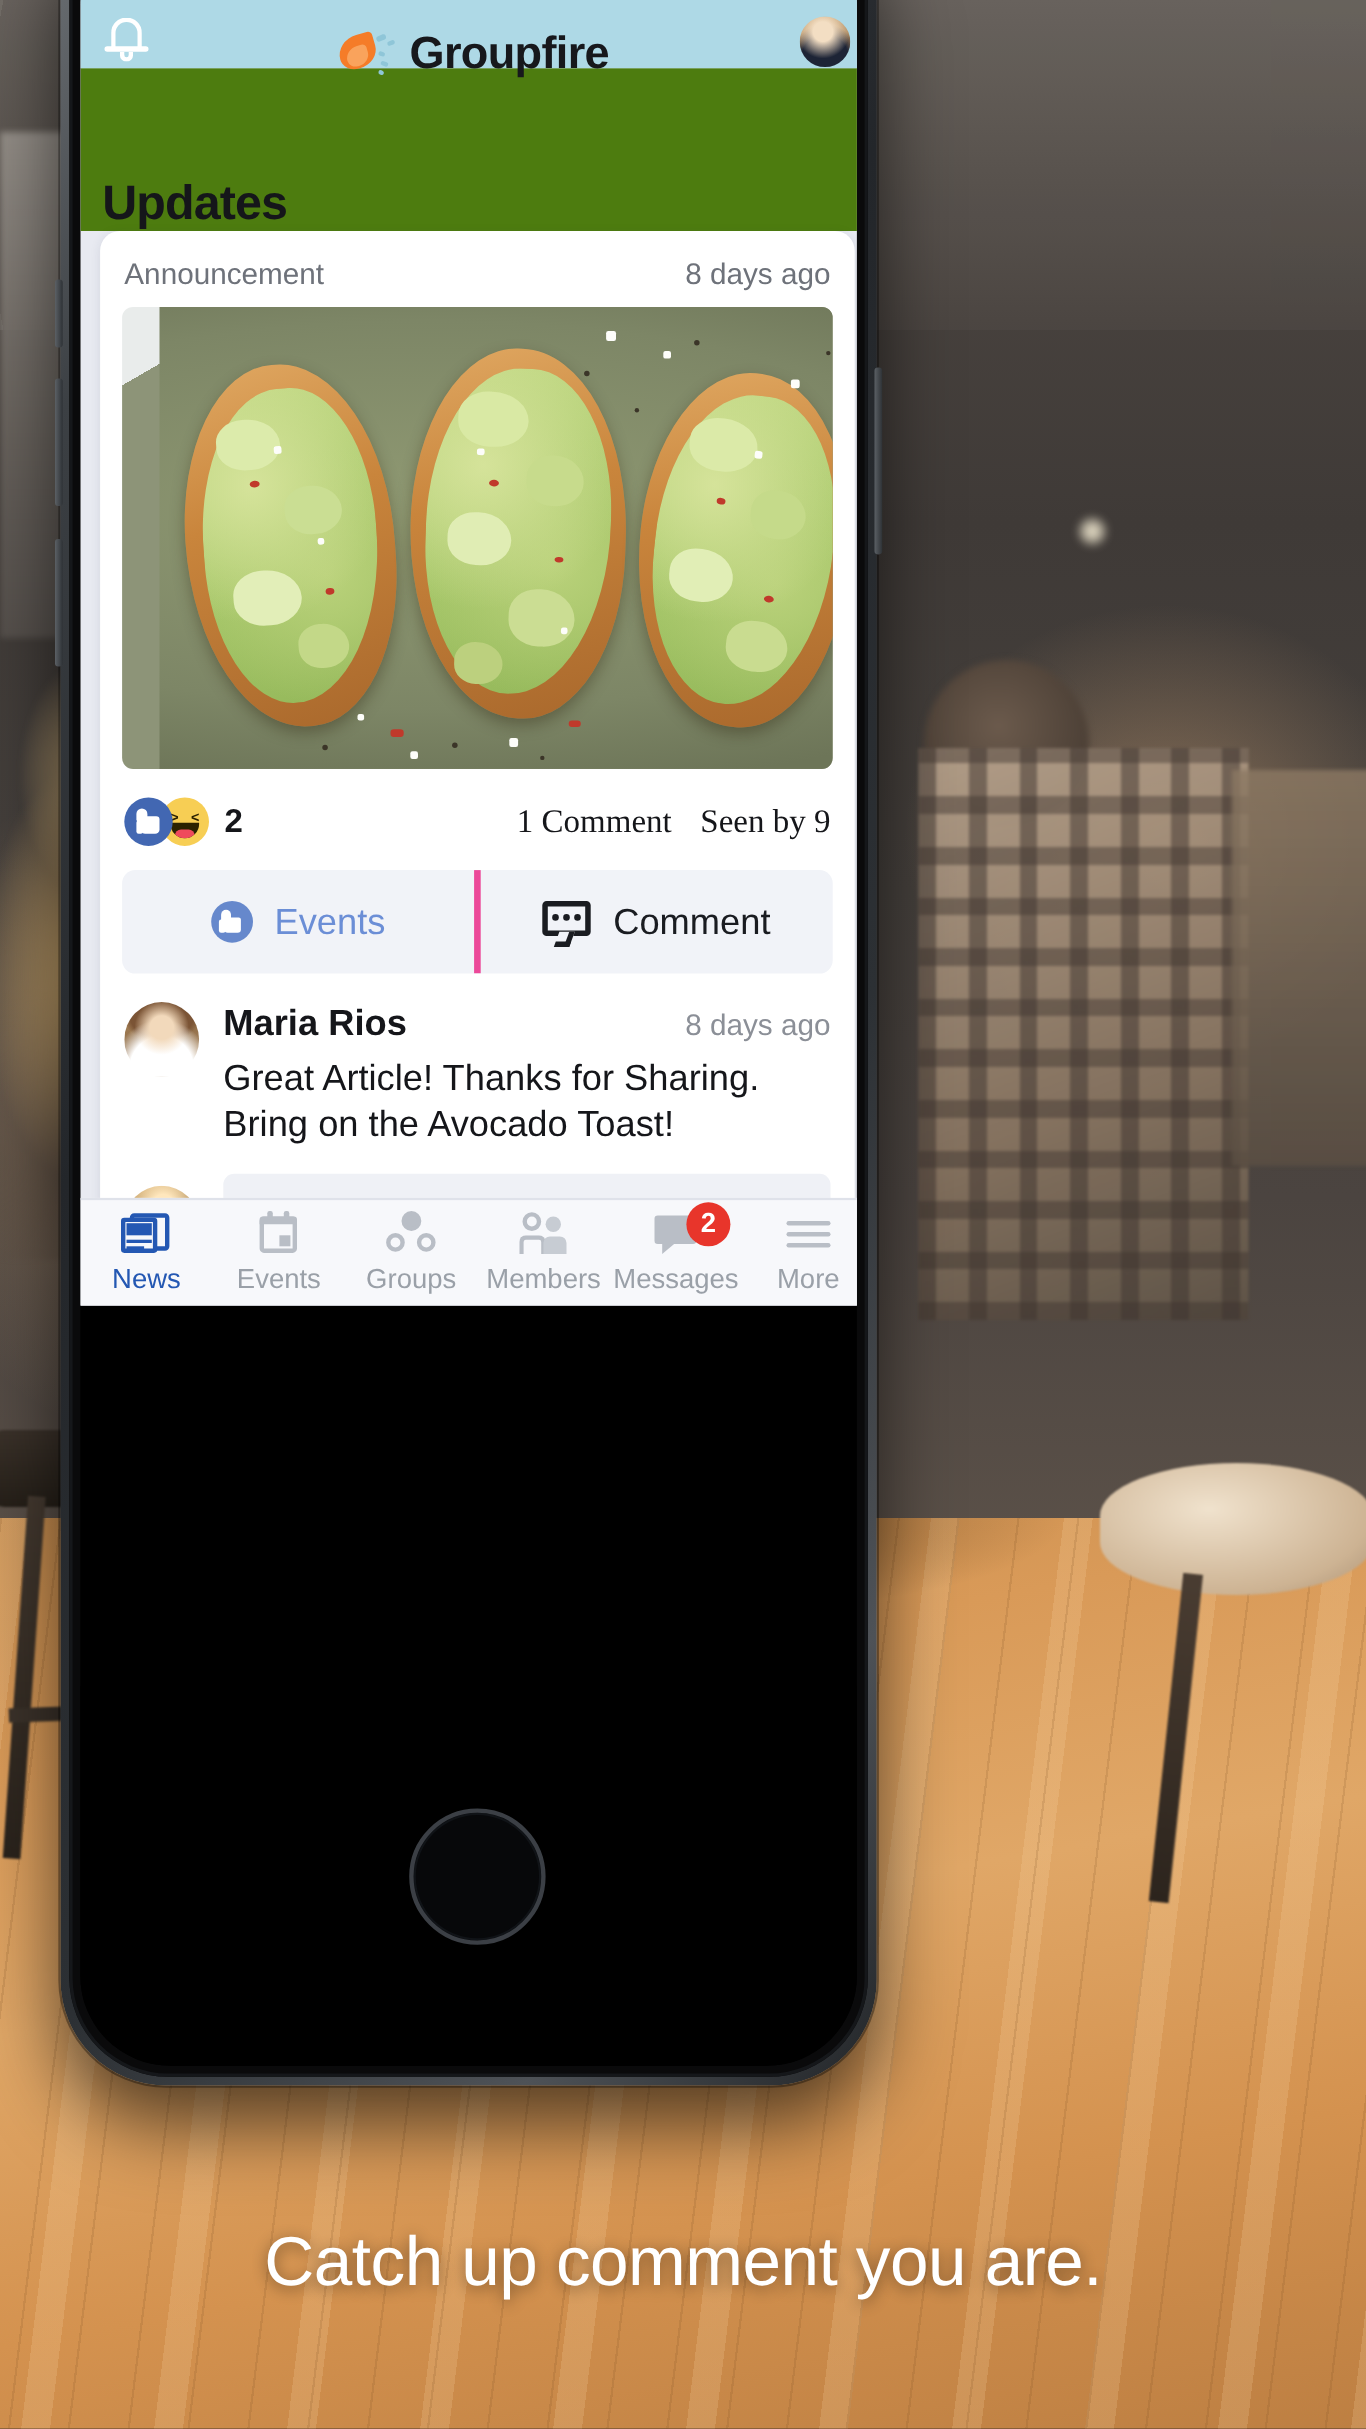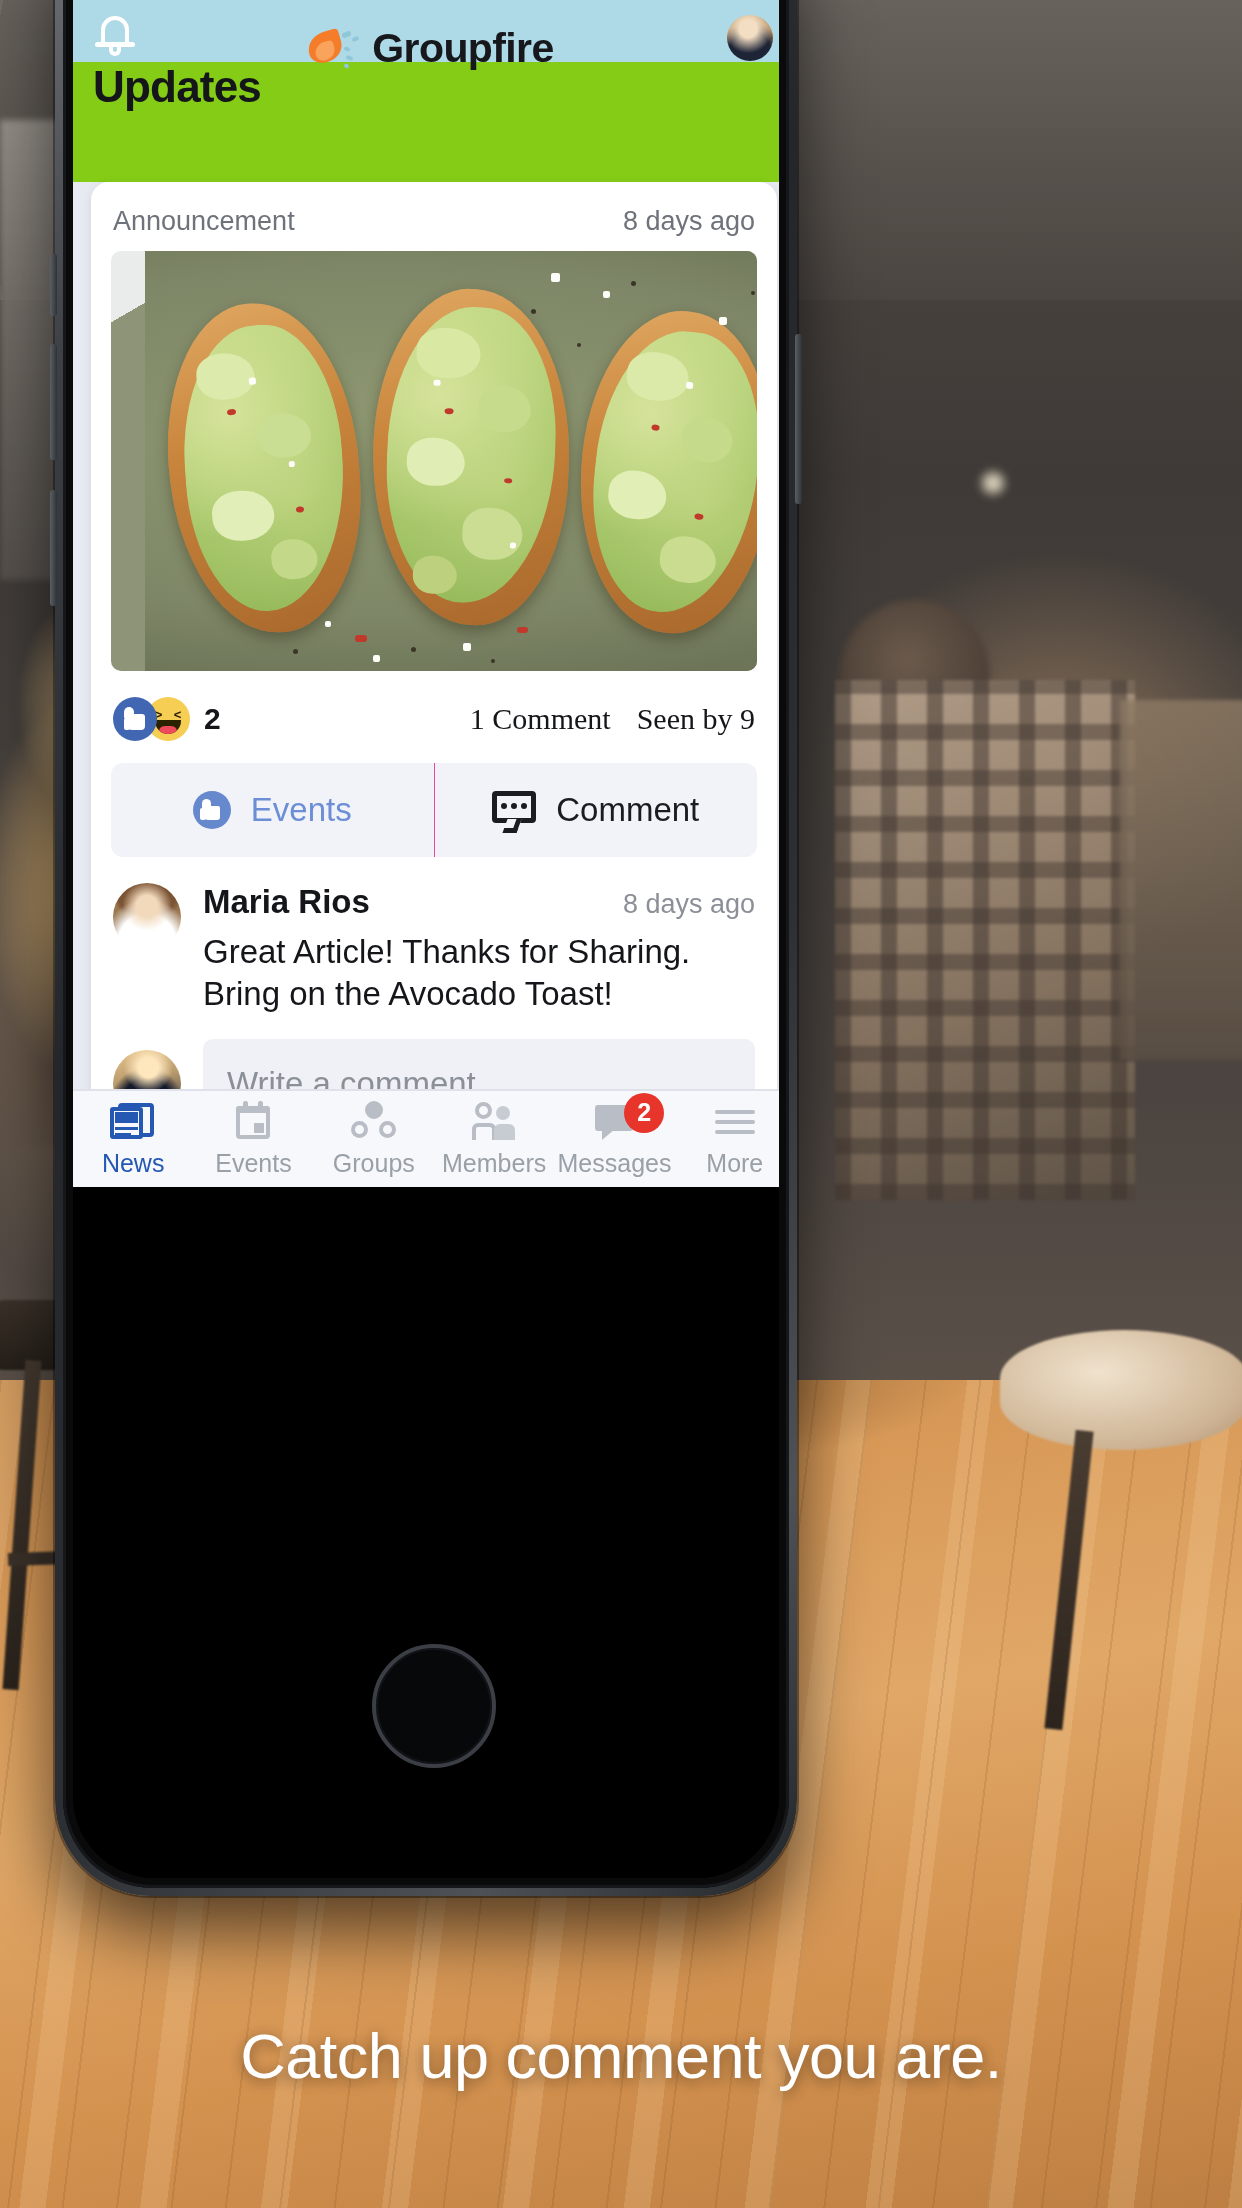--- a/index.html
+++ b/index.html
@@ -203,22 +203,22 @@
     width:46px; height:46px; border-radius:50%;
     background:
       radial-gradient(circle at 46% 30%, #f3dec3 0 22%, rgba(243,222,195,0) 60%),
       radial-gradient(circle at 50% 82%, #1d2436 0 48%, rgba(29,36,54,0) 70%),
       linear-gradient(165deg,#caa371,#8d6c4a);
     overflow:hidden; flex:none;
   }
 
   
   #updates-bar {
-    height:120px; background:#84cc16;
-    display:flex; align-items:flex-start; justify-content:space-between;
+    height:148px; background:#4d7c0f;
+    display:flex; align-items:flex-end; justify-content:space-between;
     padding:0 20px 0 20px;
   }
   #updates-title {
     font-size:44px; font-weight:bold; color:#15161a; letter-spacing:-.8px;
   }
   #filter-pill {
     display:flex; align-items:center; gap:22px;
     background:#fff; border-radius:40px;
     padding:15px 24px 15px 30px;
     box-shadow:0 2px 7px rgba(35,45,70,.13);
@@ -337,21 +337,21 @@
 
   
   #action-row {
     display:flex; margin:0 20px; border-radius:12px; overflow:hidden;
     background:#f1f3f8;
   }
   .act {
     flex:1; display:flex; align-items:center; justify-content:center;
     gap:20px; padding:28px 0;
   }
-  .act + .act { border-left:1px solid #ec4899; }
+  .act + .act { border-left:6px solid #ec4899; }
   .act-circle {
     width:38px; height:38px; border-radius:50%; background:#6688cc;
     position:relative; flex:none;
   }
   .act-circle .pad {
     position:absolute; left:12px; top:15px; width:15px; height:14px;
     background:#fff; border-radius:2px 2px 3px 3px;
   }
   .act-circle .thumb {
     position:absolute; left:9px; top:8px; width:9px; height:11px;

